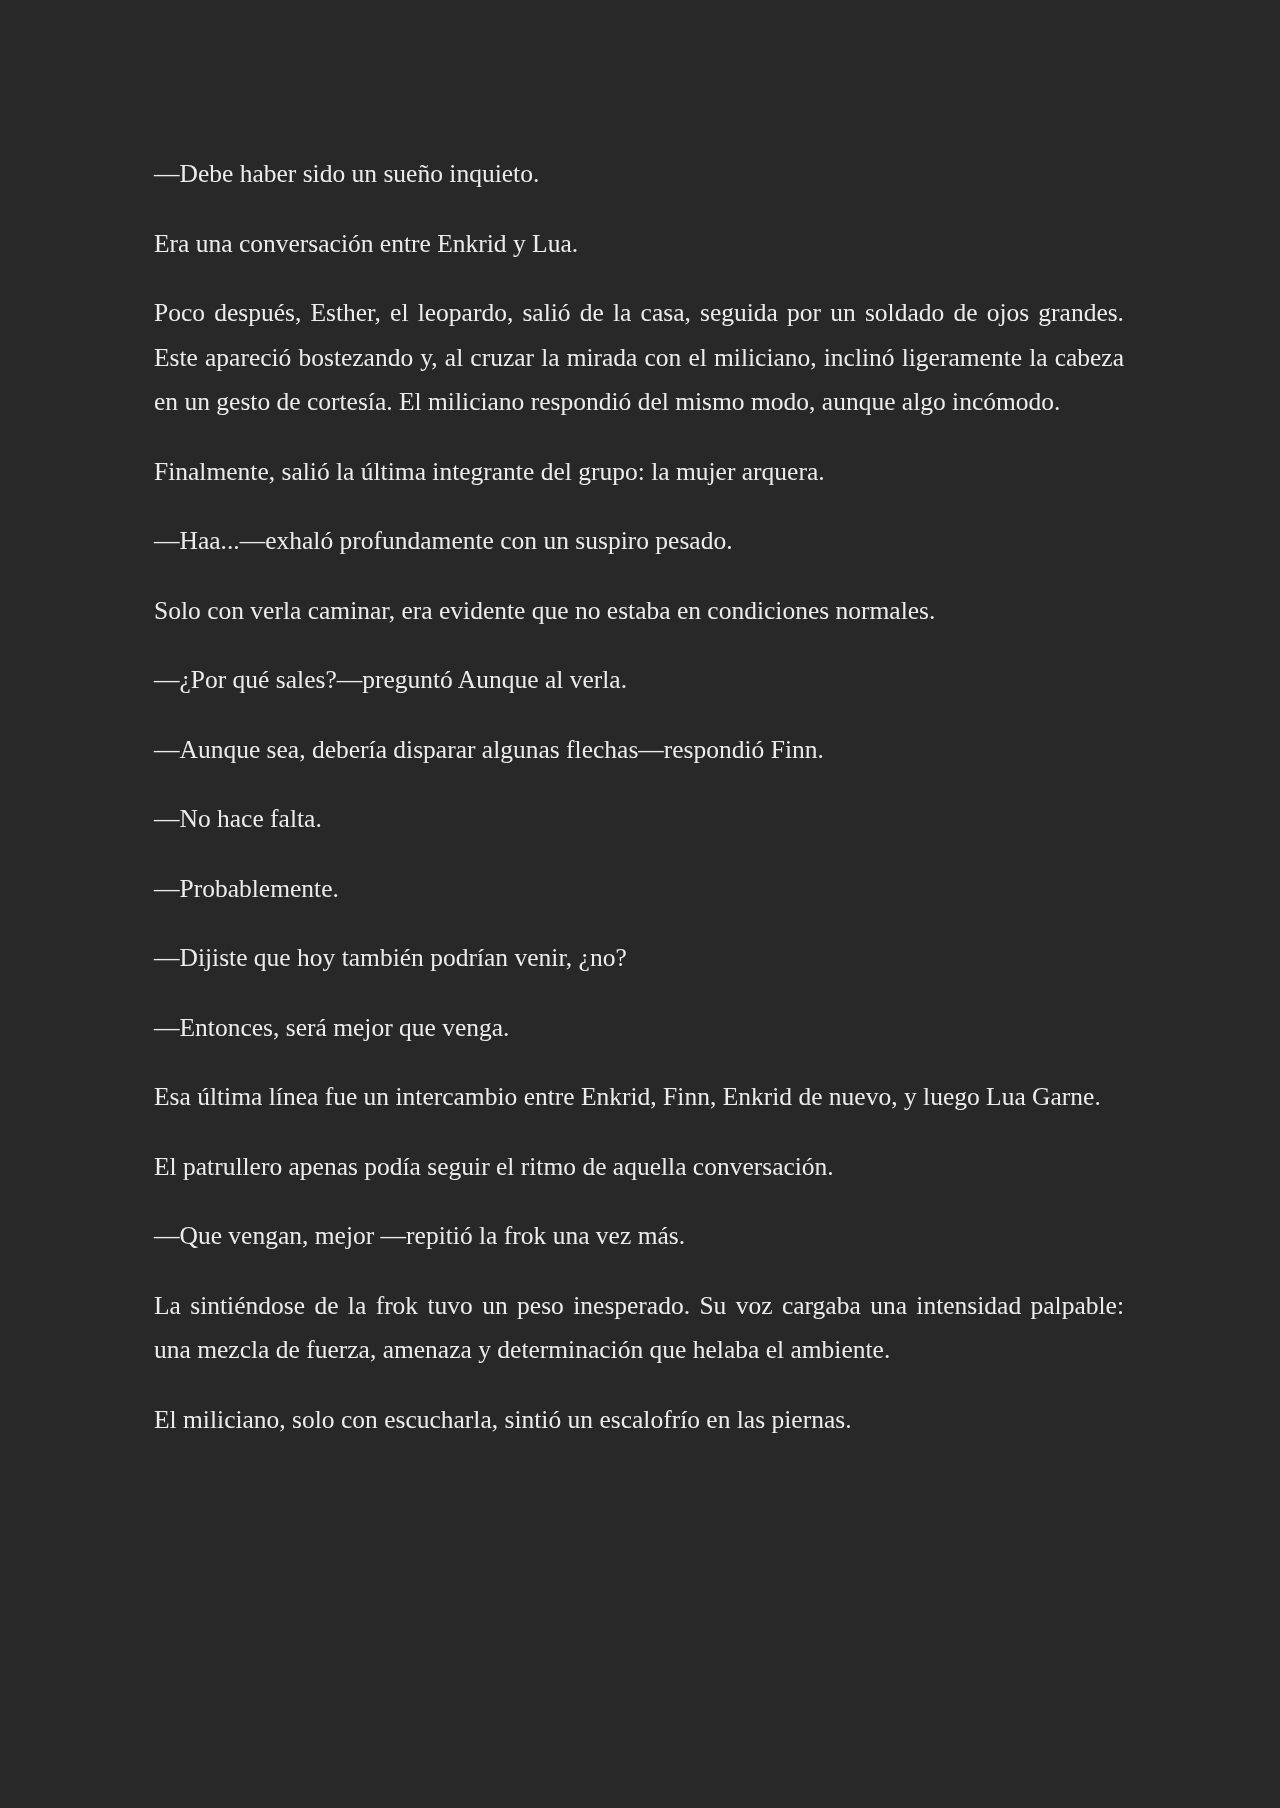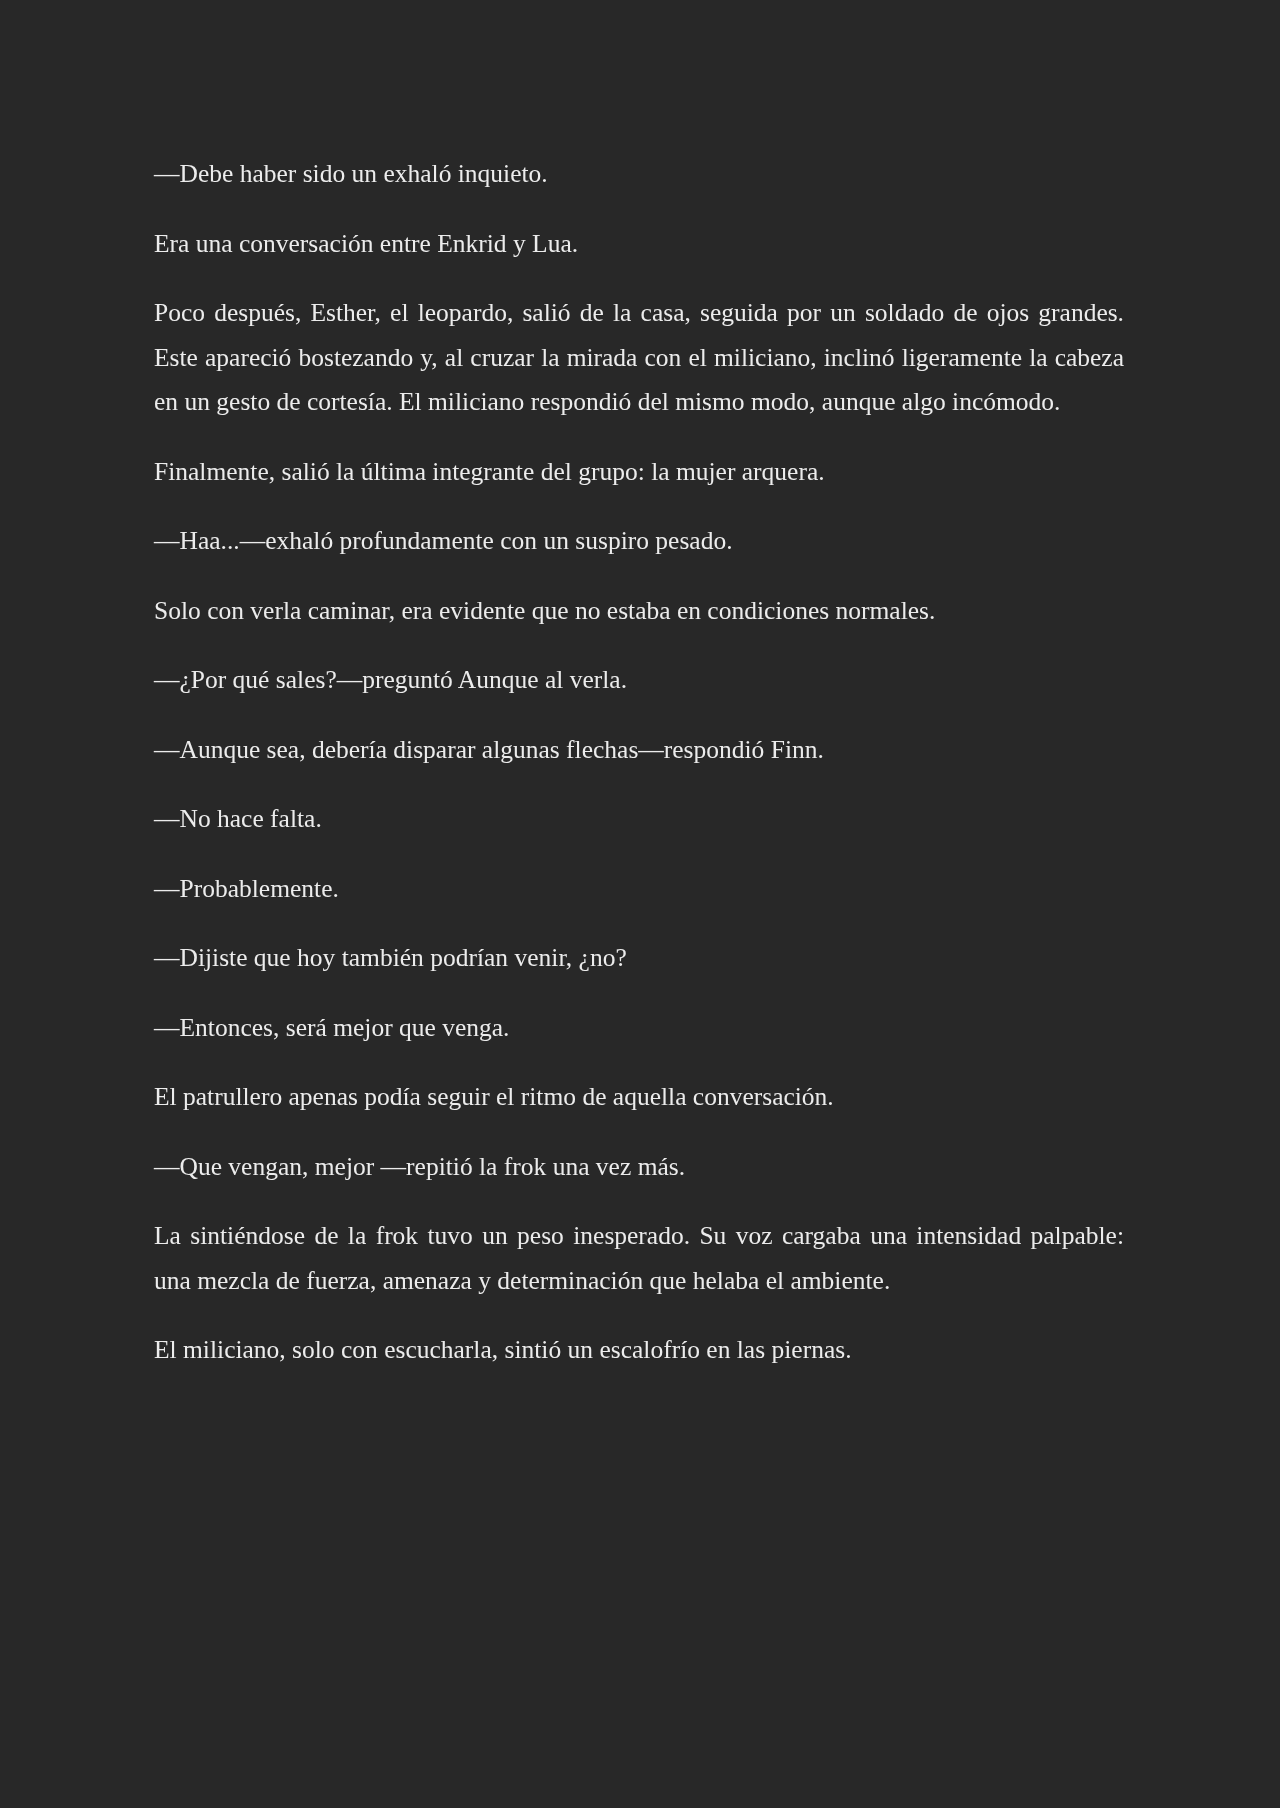--- a/index.html
+++ b/index.html
@@ -25,29 +25,30 @@
     }
     .para {
       margin: 0 0 25px 0;
       text-align: justify;
     }
   </style>
 </head>
 <body>
 
 <div class="page">
-  <p class="para">—Debe haber sido un exhaló inquieto.</p>
+  <p class="para">—Debe haber sido un sueño inquieto.</p>
   <p class="para">Era una conversación entre Enkrid y Lua.</p>
   <p class="para">Poco después, Esther, el leopardo, salió de la casa, seguida por un soldado de ojos grandes. Este apareció bostezando y, al cruzar la mirada con el miliciano, inclinó ligeramente la cabeza en un gesto de cortesía. El miliciano respondió del mismo modo, aunque algo incómodo.</p>
   <p class="para">Finalmente, salió la última integrante del grupo: la mujer arquera.</p>
   <p class="para">—Haa...—exhaló profundamente con un suspiro pesado.</p>
   <p class="para">Solo con verla caminar, era evidente que no estaba en condiciones normales.</p>
   <p class="para">—¿Por qué sales?—preguntó Aunque al verla.</p>
   <p class="para">—Aunque sea, debería disparar algunas flechas—respondió Finn.</p>
   <p class="para">—No hace falta.</p>
   <p class="para">—Probablemente.</p>
   <p class="para">—Dijiste que hoy también podrían venir, ¿no?</p>
   <p class="para">—Entonces, será mejor que venga.</p>
+  <p class="para">Esa última línea fue un intercambio entre Enkrid, Finn, Enkrid de nuevo, y luego Lua Garne.</p>
   <p class="para">El patrullero apenas podía seguir el ritmo de aquella conversación.</p>
   <p class="para">—Que vengan, mejor —repitió la frok una vez más.</p>
   <p class="para">La sintiéndose de la frok tuvo un peso inesperado. Su voz cargaba una intensidad palpable: una mezcla de fuerza, amenaza y determinación que helaba el ambiente.</p>
   <p class="para">El miliciano, solo con escucharla, sintió un escalofrío en las piernas.</p>
 </div>
 
 </body></html>

